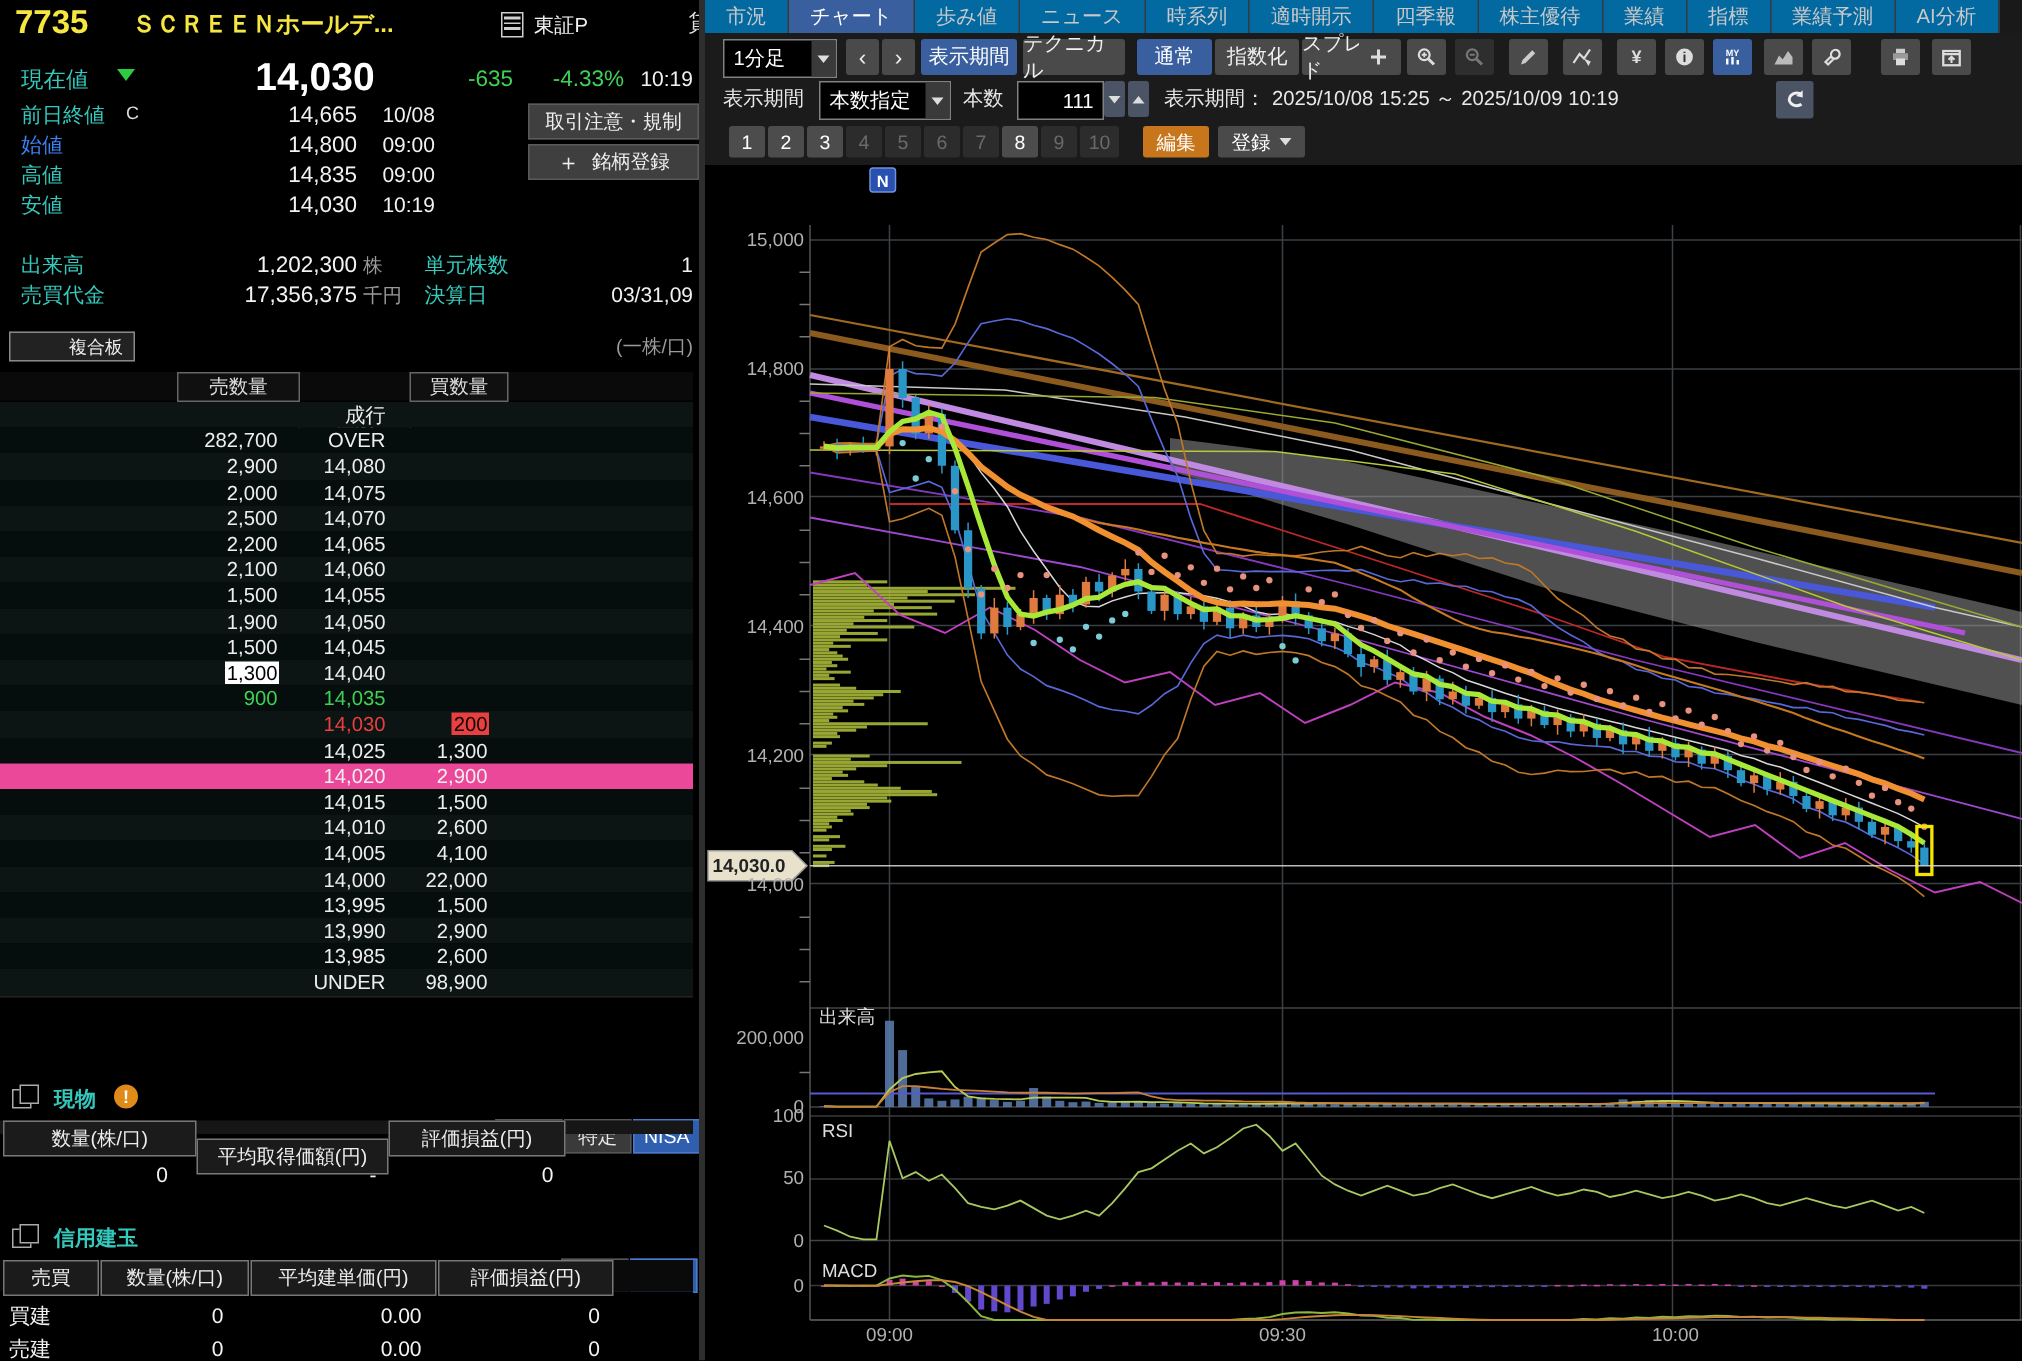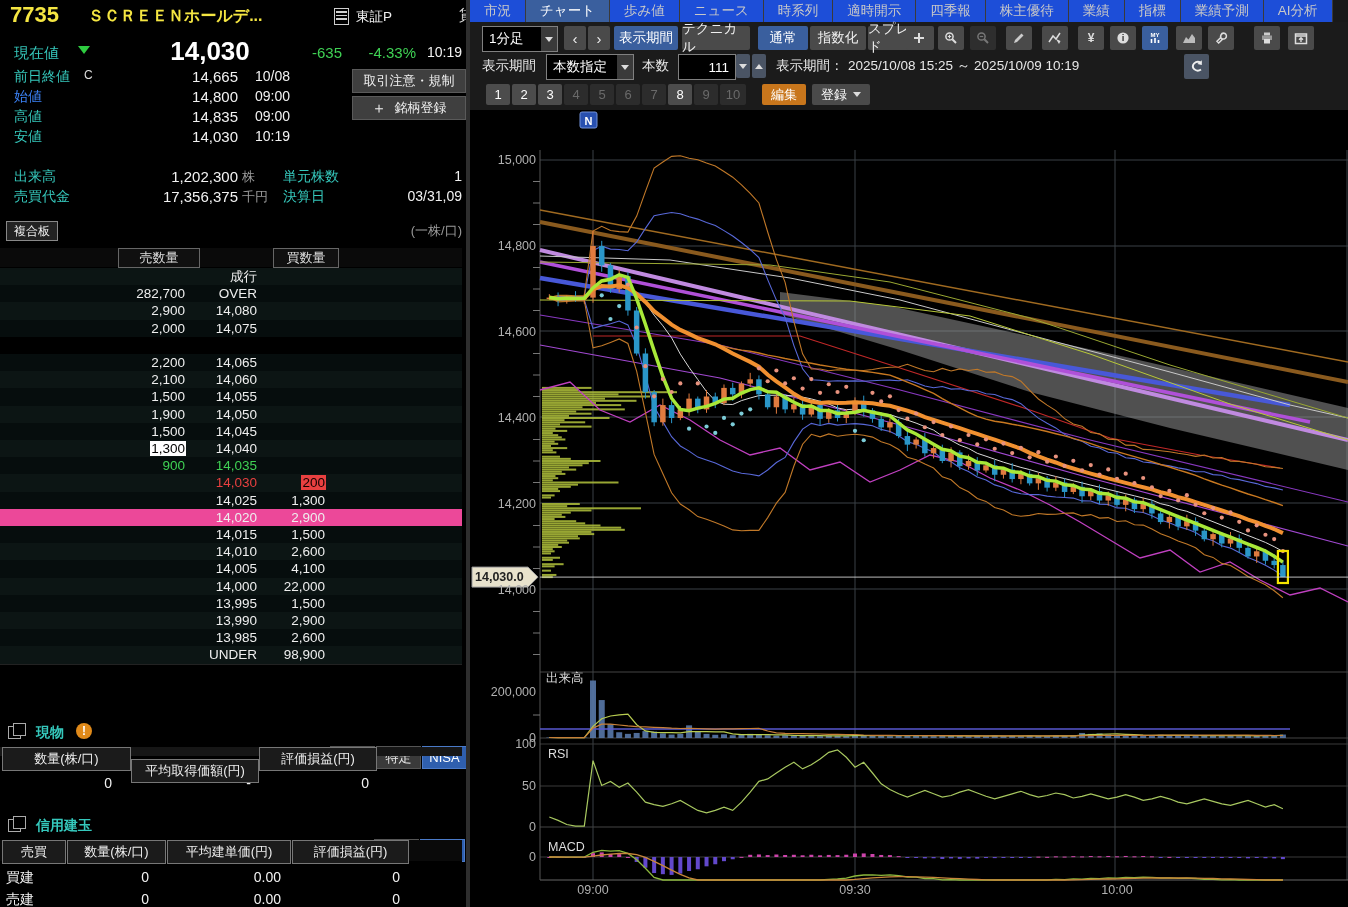--- a/index.html
+++ b/index.html
@@ -37,21 +37,21 @@
            justify-content:center;background:#3a3a3a;color:#e8e8e8;border:1px solid #555;margin-top:24px;}
   .pos-btn.sel{background:#2f5fae;border-color:#4a7ac8;color:#fff;}
   .phcell{position:absolute;height:22px;border:1px solid #777;background:#1b1b1b;color:#eee;
           font-size:13px;display:flex;align-items:center;justify-content:center;}
   .pdcell{position:absolute;height:20px;font-size:14px;color:#f2f2f2;line-height:20px;}
   
   #right-panel{left:470px;top:0;width:878px;height:907px;background:#000;}
   #tabbar{position:absolute;left:0;top:0;width:878px;height:22px;background:#191919;display:flex;
           border-bottom:1px solid #000;}
   .tab{height:22px;padding:0 14px;font-size:13.5px;color:#c8c8c8;display:flex;align-items:center;
-       border-right:1px solid #3a3a3a;background:#1d4ed8;}
+       border-right:1px solid #3a3a3a;background:#0369a1;}
   .tab.sel{background:#3a5f9e;color:#fff;}
   #toolbar-bg{position:absolute;left:0;top:22px;width:878px;height:88px;background:#1b1b1b;}
   .tbtn{position:absolute;height:24px;background:#4a4a4a;color:#f0f0f0;font-size:13.5px;
         display:flex;align-items:center;justify-content:center;border-radius:2px;}
   .tbtn.blue{background:#3a5f9e;color:#fff;}
   .tbtn.icon{width:26px;}
   .tbtn.dim{background:#2e2e2e;}
   .combo{position:absolute;height:24px;background:#000;border:1px solid #808080;color:#fff;
          font-size:13.5px;display:flex;align-items:center;}
   .combo .cv{padding:0 6px;flex:1;}
@@ -125,21 +125,21 @@
       </div>
       <div style="position: absolute; left: 0px; top: 20px; width: 466px; height: 20px;">
         <span style="position: absolute; left: 14px; font-size: 14px; color: rgb(53, 200, 188);">売買代金</span>
         <span style="position: absolute; left: 110px; width: 128px; text-align: right; font-size: 15px; color: rgb(242, 242, 242);">17,356,375</span>
         <span style="position: absolute; left: 242px; font-size: 13px; color: rgb(154, 154, 154);">千円</span>
         <span style="position: absolute; left: 283px; font-size: 14px; color: rgb(53, 200, 188);">決算日</span>
         <span style="position: absolute; left: 360px; width: 102px; text-align: right; font-size: 14px; color: rgb(242, 242, 242); overflow: hidden; white-space: nowrap;">03/31,09</span>
       </div>
     </div>
 
-  <div class="btn-gray abs" style="left:6px;top:221px;width:50px;height:18px;font-size:12px;background:#222;border-color:#888;">複合板</div>
+  <div class="btn-gray abs" style="left:6px;top:221px;width:50px;height:18px;font-size:12px;background:#222;border-color:#888;padding-left:32px;">複合板</div>
   <div class="abs gray r" style="left:380px;top:222px;width:82px;font-size:13px;">(一株/口)</div>
 
   <div id="ob-header" class="abs" style="left:0;top:248px;width:462px;height:19px;background:#0a0a0a;">
     <div class="hcell" style="left:118px;width:80px;">売数量</div>
     <div class="hcell" style="left:199px;width:73px;margin-top:22px;">値段</div>
     <div class="hcell" style="left:273px;width:64px;">買数量</div>
   </div>
   <div id="ob-body" class="abs" style="left:0;top:268px;width:462px;height:396px;">
       <div class="obrow " style="top: 0px; background: rgb(12, 21, 20);">
         <div class="c cs"></div>
@@ -152,20 +152,25 @@
         <div class="c cb"></div>
       </div>
       <div class="obrow " style="top: 34.4px; background: rgb(12, 21, 20);">
         <div class="c cs"><span>2,900</span></div>
         <div class="c cp"><span>14,080</span></div>
         <div class="c cb"></div>
       </div>
       <div class="obrow " style="top: 51.6px; background: rgb(6, 13, 13);">
         <div class="c cs"><span>2,000</span></div>
         <div class="c cp"><span>14,075</span></div>
+        <div class="c cb"></div>
+      </div>
+      <div class="obrow " style="top: 68.8px; background: rgb(12, 21, 20);">
+        <div class="c cs"><span>2,500</span></div>
+        <div class="c cp"><span>14,070</span></div>
         <div class="c cb"></div>
       </div>
       <div class="obrow " style="top: 86px; background: rgb(6, 13, 13);">
         <div class="c cs"><span>2,200</span></div>
         <div class="c cp"><span>14,065</span></div>
         <div class="c cb"></div>
       </div>
       <div class="obrow " style="top: 103.2px; background: rgb(12, 21, 20);">
         <div class="c cs"><span>2,100</span></div>
         <div class="c cp"><span>14,060</span></div>

